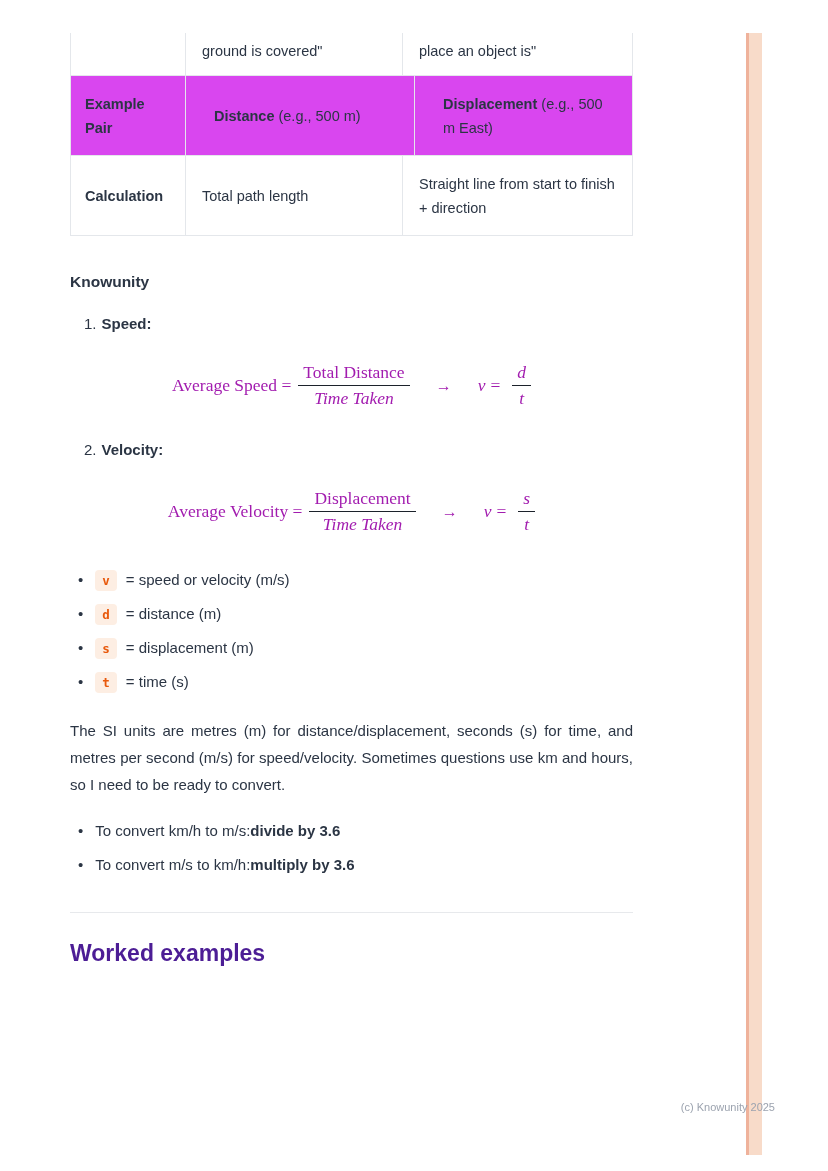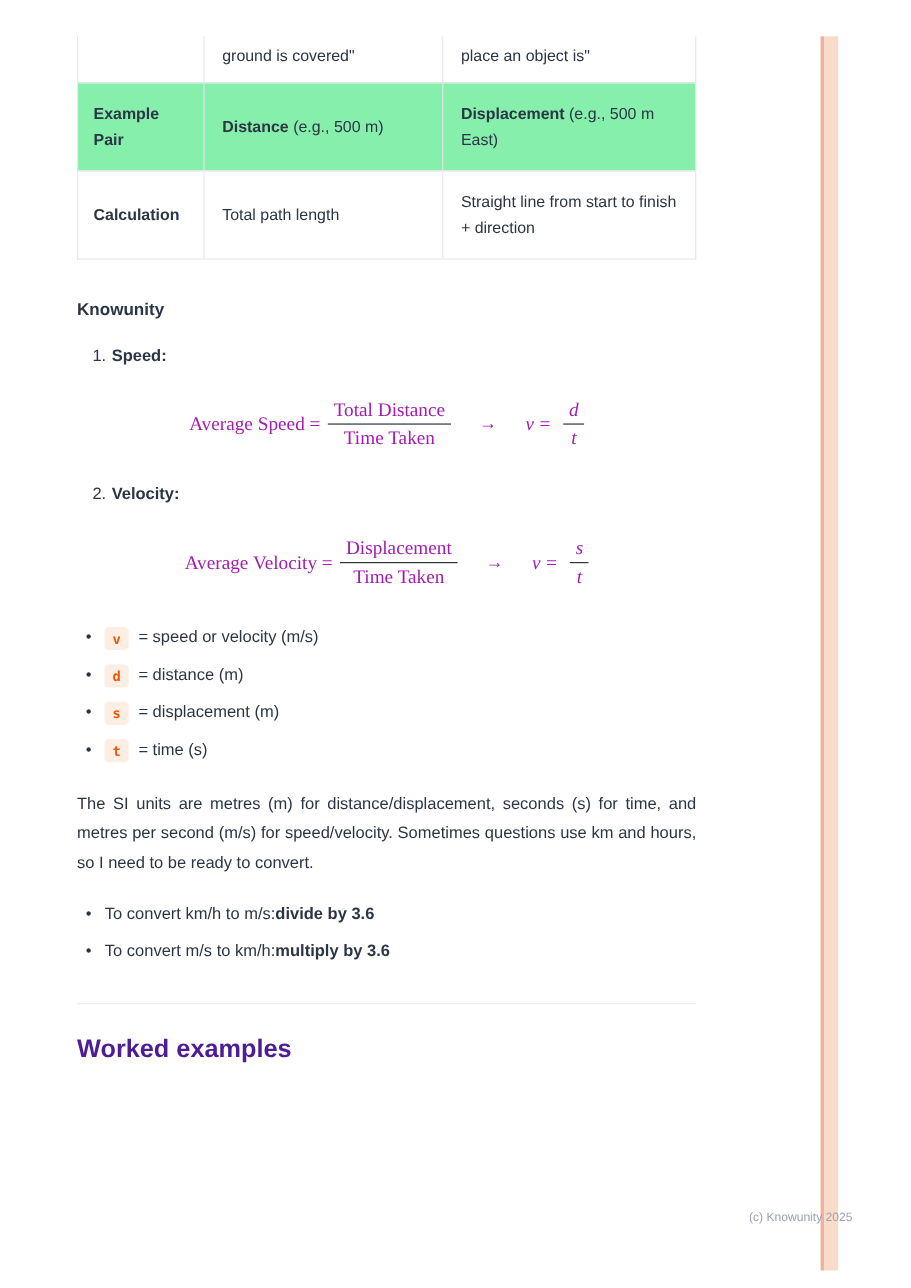--- a/index.html
+++ b/index.html
@@ -33,21 +33,21 @@
   
   .cmp-table {
     width: 563px;
     border: 1px solid #e4e7eb;
     border-top: none;
     font-size: 14.5px;
     line-height: 24px;
   }
   .t-row { display: flex; border-top: 1px solid #e4e7eb; align-items: stretch; }
   .t-row:first-child { border-top: none; }
-  .t-row.shade { background: #86efac; }
+  .t-row.shade { background: #d946ef; gap: 12px; }
   .t-label {
     width: 115px; flex: 0 0 115px;
     padding: 14px;
     font-weight: 700;
     border-right: 1px solid #e4e7eb;
     display: flex; flex-direction: column; justify-content: center;
   }
   .t-cell {
     padding: 14px 16px;
     display: flex; flex-direction: column; justify-content: center;
@@ -72,21 +72,21 @@
     width: 563px;
     display: flex;
     justify-content: center;
     align-items: center;
     font-family: "Liberation Serif", serif;
     font-size: 17.5px;
     color: #a21caf;
   }
   .frac { display: inline-block; text-align: center; vertical-align: middle; margin-left: 7px; }
   .frac .fr-num { display: block; padding: 0 5px 2px; border-bottom: 1.2px solid #1c222b; }
-  .frac .fr-den { display: block; padding-top: 2px; }
+  .frac .fr-den { display: block; padding-top: 2px; font-style: italic; }
   .f-arrow { margin: 0 26px; font-size: 16px; }
   .f-it { font-style: italic; }
   .f-eq { margin: 0 5px; }
 
   .bullet-list { margin-top: 28px; }
   .bullet-item { display: flex; align-items: center; margin-left: 8px; font-size: 15px; line-height: 34px; }
   .bullet-item::before { content: "•"; margin-right: 12px; font-size: 15px; }
   .chip {
     font-family: "DejaVu Sans Mono", monospace;
     font-size: 12.5px;

